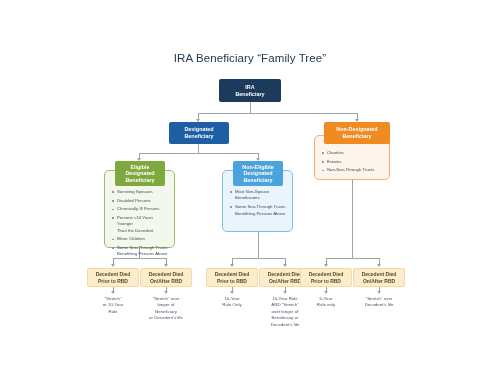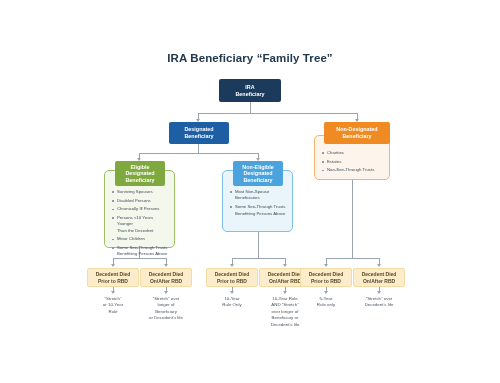--- a/index.html
+++ b/index.html
@@ -14,21 +14,21 @@
     width:500px;height:383px;
     background:#ffffff;
   }
 
   
   .title{
     position:absolute;
     left:0;right:0;top:52px;
     text-align:center;
     font-size:11.5px;
-    font-weight:bold;
+    font-weight:normal;
     color:#22384f;
     letter-spacing:.1px;
   }
 
   
   .node{
     position:absolute;
     box-sizing:border-box;
     display:flex;
     align-items:center;

